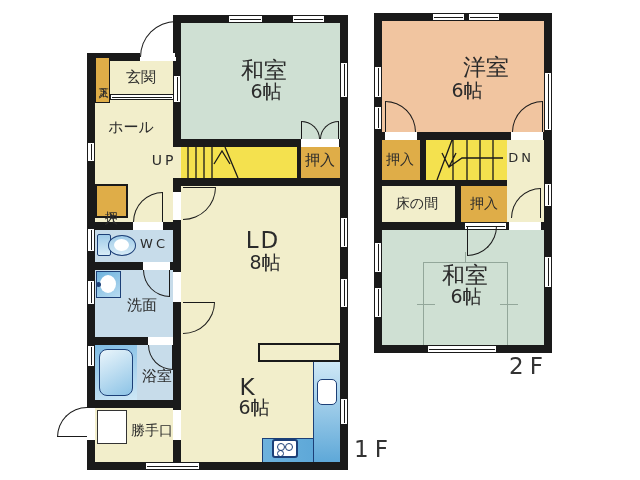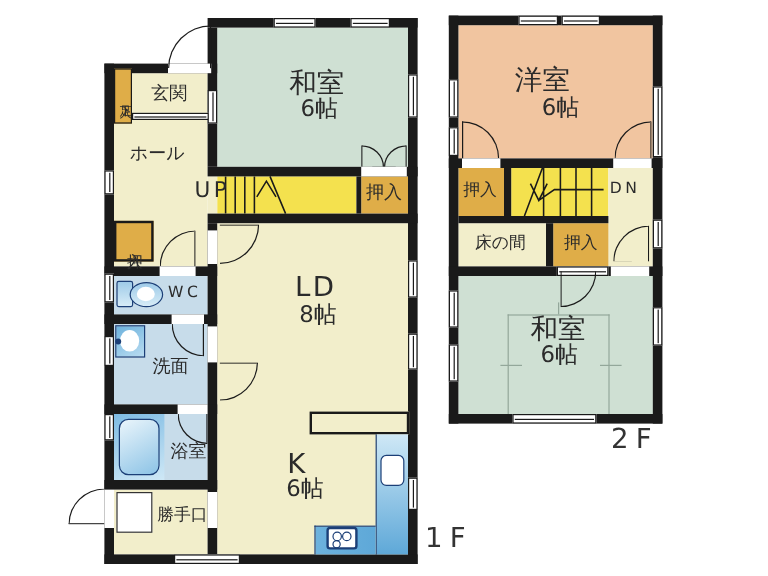--- a/index.html
+++ b/index.html
@@ -146,21 +146,21 @@
     <i style="position:absolute;left:3px;top:2px;width:6px;height:6px;border:1.5px solid var(--navy);border-radius:50%;"></i>
     <i style="position:absolute;left:11px;top:2px;width:6px;height:6px;border:1.5px solid var(--navy);border-radius:50%;"></i>
     <i style="position:absolute;left:3px;top:9px;width:5px;height:5px;border:1.5px solid var(--navy);border-radius:50%;"></i>
   </div>
 
   <div class="lbl" style="left:264px;top:70px;font-size:23px;">和室</div>
   <div class="lbl" style="left:266px;top:92px;font-size:19px;">6帖</div>
   <div class="lbl" style="left:141px;top:78px;font-size:15px;">玄関</div>
   <div class="lbl vert" style="left:103px;top:80px;font-size:10px;">下足入</div>
   <div class="lbl" style="left:131px;top:128px;font-size:15px;">ホール</div>
-  <div class="lbl" style="left:177px;top:160px;font-size:18px;letter-spacing:3px;">UP</div>
+  <div class="lbl" style="left:164px;top:160px;font-size:14px;letter-spacing:3px;">UP</div>
   <div class="lbl" style="left:320px;top:161px;font-size:15px;">押入</div>
   <div class="lbl vert" style="left:111px;top:201px;font-size:13px;">押入</div>
   <div class="lbl" style="left:154px;top:244px;font-size:13px;letter-spacing:3px;">WC</div>
   <div class="lbl" style="left:142px;top:306px;font-size:15px;">洗面</div>
   <div class="lbl" style="left:157px;top:377px;font-size:15px;">浴室</div>
   <div class="lbl" style="left:152px;top:430px;font-size:14px;">勝手口</div>
   <div class="lbl" style="left:263px;top:240px;font-size:23px;letter-spacing:2px;">LD</div>
   <div class="lbl" style="left:265px;top:263px;font-size:19px;">8帖</div>
   <div class="lbl" style="left:247px;top:387px;font-size:23px;">K</div>
   <div class="lbl" style="left:254px;top:408px;font-size:19px;">6帖</div>
@@ -231,21 +231,21 @@
 
   <div class="arc" style="left:385px;top:101px;width:31px;height:31px;border-top-width:1.3px;border-right-width:1.3px;border-left-width:1.3px;border-top-right-radius:100% 100%;"></div>
   <div class="arc" style="left:512px;top:101px;width:31px;height:31px;border-top-width:1.3px;border-left-width:1.3px;border-right-width:1.3px;border-top-left-radius:100% 100%;"></div>
   <div class="arc" style="left:511px;top:188px;width:30px;height:30px;border-top-width:1.3px;border-left-width:1.3px;border-right-width:1.3px;border-top-left-radius:100% 100%;"></div>
   <div class="arc" style="left:467px;top:226px;width:30px;height:30px;border-bottom-width:1.3px;border-right-width:1.3px;border-left-width:1.3px;border-bottom-right-radius:100% 100%;"></div>
 
   <svg style="left:426px;top:140px;" width="81" height="40" viewBox="0 0 81 40">
     <path d="M27,0V40 M41,0V40 M54,0V40 M67,0V40 M26,0L11,40 M77,18H36L23,27 M16,13L23,27L30,13" fill="none" stroke="#1a1a1a" stroke-width="1.3"></path>
   </svg>
 
-  <div class="lbl" style="left:452px;top:67px;font-size:23px;">洋室</div>
+  <div class="lbl" style="left:486px;top:67px;font-size:23px;">洋室</div>
   <div class="lbl" style="left:467px;top:91px;font-size:19px;">6帖</div>
   <div class="lbl" style="left:400px;top:159px;font-size:14px;">押入</div>
   <div class="lbl" style="left:521px;top:158px;font-size:13px;letter-spacing:3px;">DN</div>
   <div class="lbl" style="left:417px;top:203px;font-size:14px;">床の間</div>
   <div class="lbl" style="left:484px;top:203px;font-size:14px;">押入</div>
   <div class="lbl" style="left:465px;top:275px;font-size:23px;">和室</div>
   <div class="lbl" style="left:466px;top:297px;font-size:19px;">6帖</div>
   <div class="lbl" style="left:529px;top:366px;font-size:23px;letter-spacing:6px;color:#333;">2F</div>
 
 </div>

